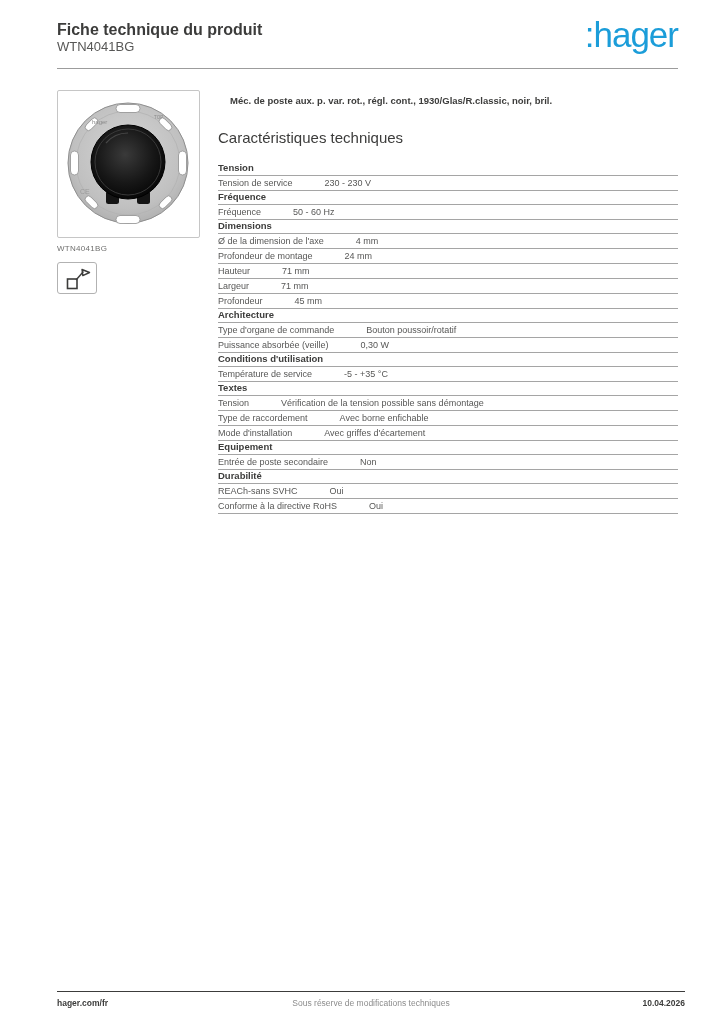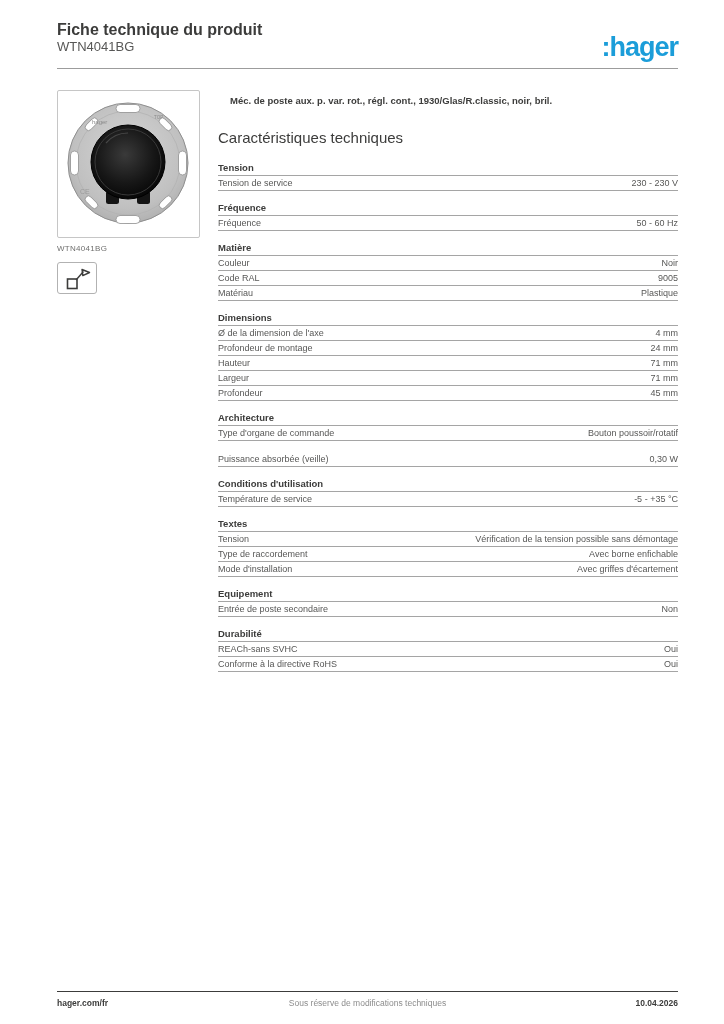--- a/index.html
+++ b/index.html
@@ -12,22 +12,22 @@
     overflow:hidden;
   }
   
   .header{
     position:absolute;left:57px;right:46px;top:20px;
     display:flex;justify-content:space-between;align-items:flex-start;
   }
   .page-title{font-size:16px;font-weight:bold;color:#3c3c3b;line-height:19px;}
   .product-ref{font-size:13px;color:#575756;line-height:16px;}
   .logo{
-    font-size:27px;font-weight:bold;color:#1b9dd9;
-    letter-spacing:-1px;line-height:30px;margin-top:12px;
+    font-size:35px;font-weight:normal;color:#1b9dd9;
+    letter-spacing:-1px;line-height:30px;margin-top:0;
   }
   .header-rule{
     position:absolute;left:57px;right:46px;top:68px;
     border-top:1px solid #9c9c9c;height:0;
   }
   
   .main{position:absolute;left:57px;right:46px;top:90px;display:flex;}
   .left-col{width:143px;flex:none;}
   .image-box{
     width:141px;height:146px;border:1px solid #c6c6c6;border-radius:2px;
@@ -35,36 +35,36 @@
   }
   .image-caption{margin-top:6px;font-size:8px;color:#6f6f6e;letter-spacing:.3px;}
   .icon-box{
     margin-top:9px;width:38px;height:30px;border:1px solid #b2b2b2;border-radius:3px;
     display:flex;align-items:center;justify-content:center;background:#fff;
   }
   .right-col{flex:1;padding-left:18px;min-width:0;}
   .description{margin:5px 0 0 0;font-size:9.5px;font-weight:bold;color:#3c3c3b;line-height:12px;padding-left:12px;}
   .specs-heading{margin:25px 0 18px 0;font-size:15px;font-weight:normal;color:#3c3c3b;line-height:12px;}
   
-  .spec-section{margin-top:11px;}
+  .spec-section{}
   .spec-section:first-child{margin-top:15px;}
   .spec-title{
     margin:0;font-size:9.5px;font-weight:bold;color:#3c3c3b;
     line-height:11px;padding-bottom:2px;border-bottom:1px solid #a5a5a5;
   }
   .spec-row{
-    display:flex;justify-content:space-between;align-items:baseline;
+    display:flex;align-items:baseline;
     padding:2px 0;line-height:10px;border-bottom:1px solid #a5a5a5;
-    font-size:9px;color:#575756;
+    font-size:9px;color:#575756;gap:20px;
   }
   .spec-label{text-align:left;white-space:nowrap;}
   .spec-value{text-align:right;padding-left:12px;}
   
   .footer{
-    position:absolute;left:57px;right:46px;top:991px;
+    position:absolute;left:57px;right:39px;top:991px;
     border-top:1px solid #3c3c3b;padding-top:6px;
     display:flex;align-items:flex-end;font-size:8.5px;
   }
   .f-left{flex:1;font-weight:bold;color:#3c3c3b;}
   .f-center{flex:2;text-align:center;color:#8c8c8c;}
   .f-right{flex:1;text-align:right;font-weight:bold;color:#3c3c3b;}
 </style>
 </head>
 <body>
 
@@ -152,39 +152,20 @@
   <section class="spec-section">
     <h3 class="spec-title">Fréquence</h3>
     <div class="spec-rows">
   <div class="spec-row">
     <span class="spec-label">Fréquence</span>
     <span class="spec-value">50 - 60 Hz</span>
   </div>
 </div>
   </section>
 
-  <section class="spec-section">
-    <h3 class="spec-title">Matière</h3>
-    <div class="spec-rows">
-  <div class="spec-row">
-    <span class="spec-label">Couleur</span>
-    <span class="spec-value">Noir</span>
-  </div>
-
-  <div class="spec-row">
-    <span class="spec-label">Code RAL</span>
-    <span class="spec-value">9005</span>
-  </div>
-
-  <div class="spec-row">
-    <span class="spec-label">Matériau</span>
-    <span class="spec-value">Plastique</span>
-  </div>
-</div>
-  </section>
 
   <section class="spec-section">
     <h3 class="spec-title">Dimensions</h3>
     <div class="spec-rows">
   <div class="spec-row">
     <span class="spec-label">Ø de la dimension de l'axe</span>
     <span class="spec-value">4 mm</span>
   </div>
 
   <div class="spec-row">

